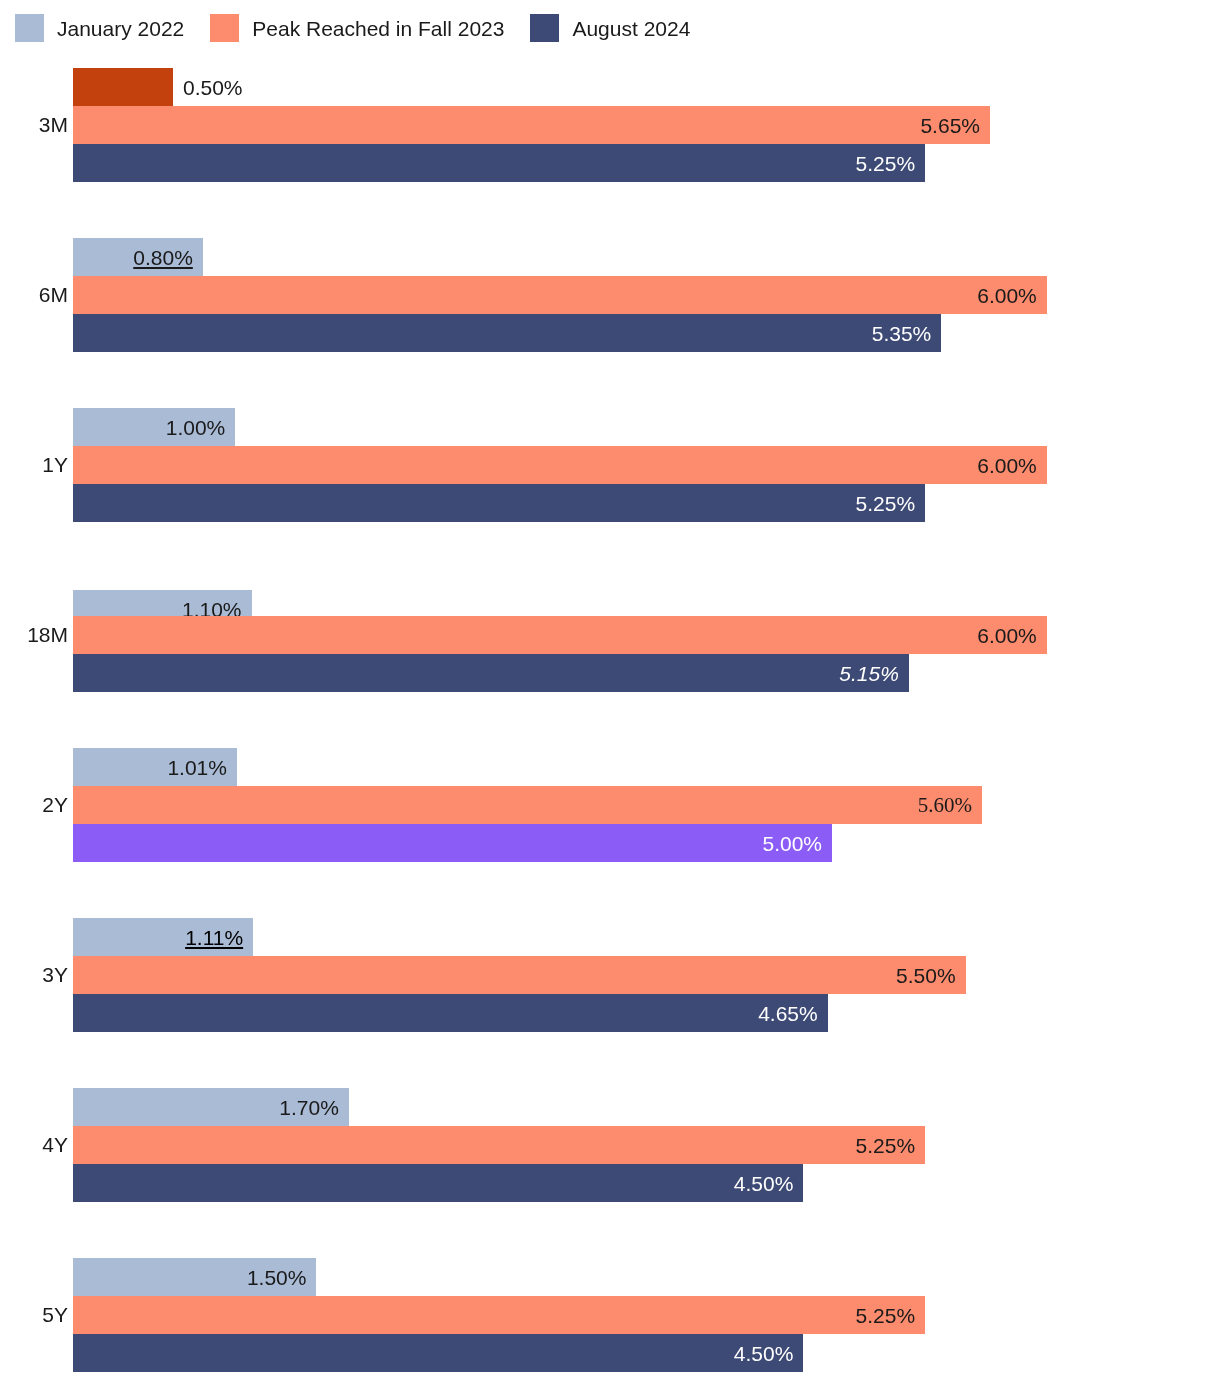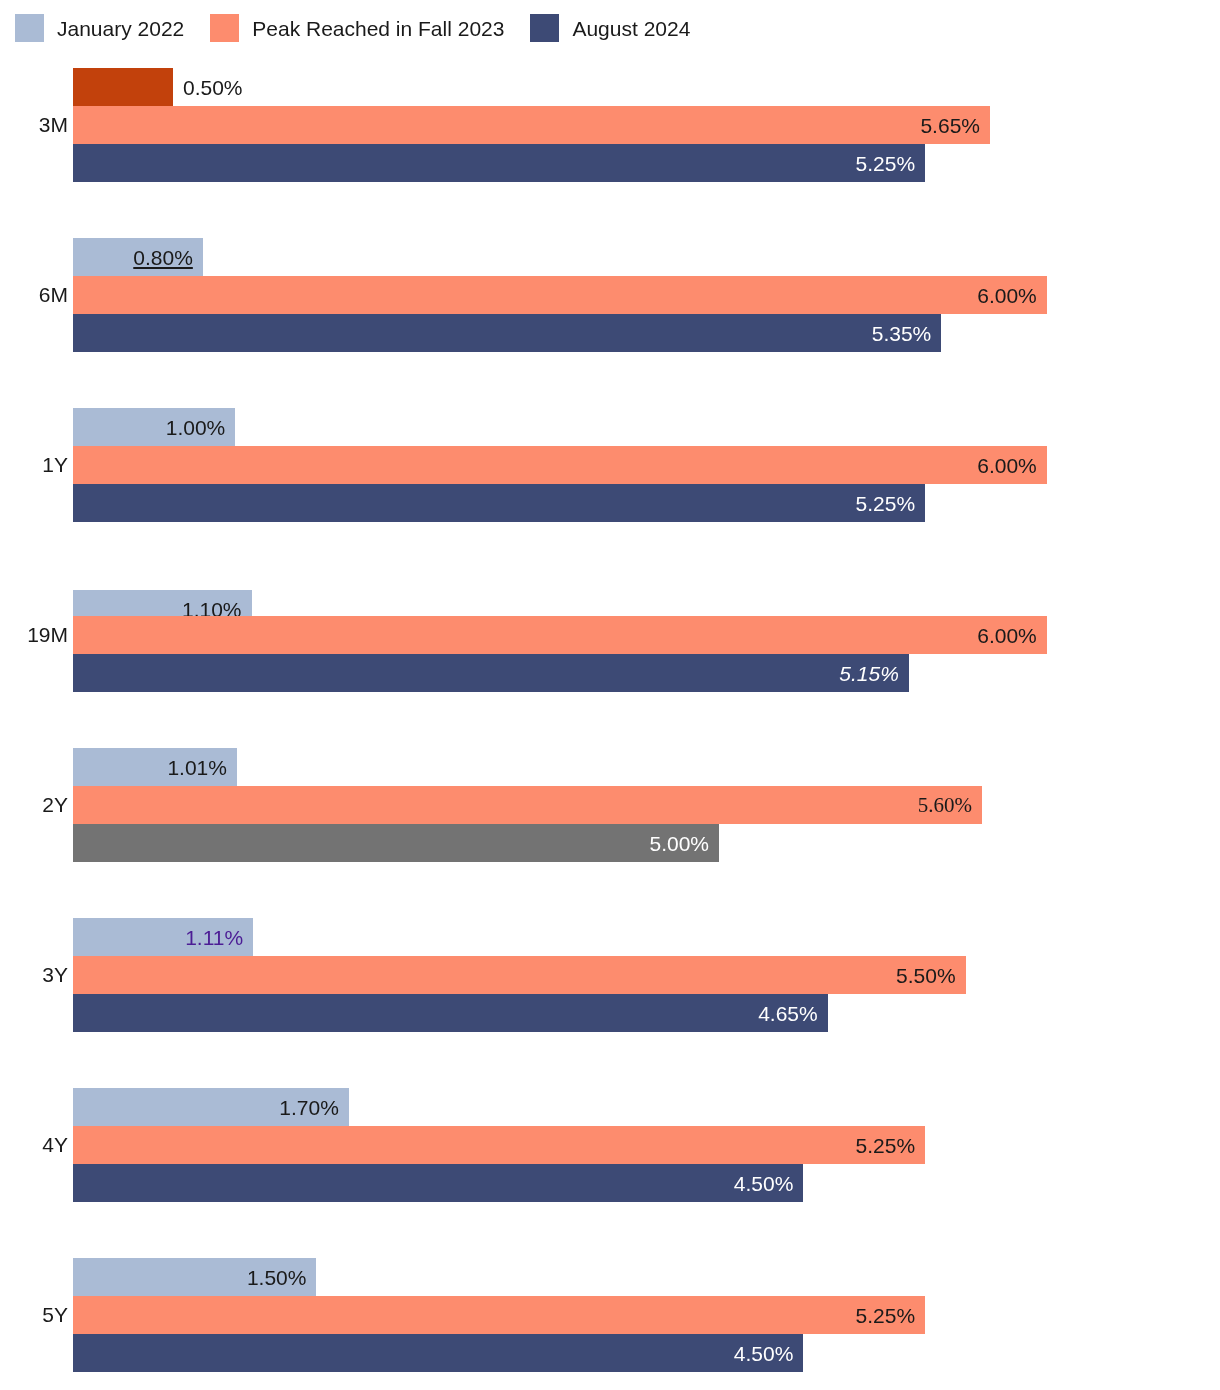--- a/index.html
+++ b/index.html
@@ -168,21 +168,21 @@
           <span class="bar-value inside" style="color: rgb(26, 26, 26);">6.00%</span>
         </div>
       </div>
       <div class="bar-row" style="top: 76px;">
         <div class="bar" style="background: rgb(61, 74, 117); width: 852.075px;">
           <span class="bar-value inside" style="color: rgb(255, 255, 255);">5.25%</span>
         </div>
       </div>
     </div>
     <div class="group" style="top: 578px;">
-      <div class="cat-label">19M</div>
+      <div class="cat-label">18M</div>
       <div class="bar-row" style="top: 12px; padding-left: 44px;">
         <div class="bar" style="background: rgb(170, 187, 213); width: 178.53px;">
           <span class="bar-value inside" style="color: rgb(26, 26, 26);">1.10%</span>
         </div>
       </div>
       <div class="bar-row" style="top: 38px;">
         <div class="bar" style="background: rgb(253, 140, 110); width: 973.8px;">
           <span class="bar-value inside" style="color: rgb(26, 26, 26);">6.00%</span>
         </div>
       </div>
@@ -198,30 +198,30 @@
         <div class="bar" style="background: rgb(170, 187, 213); width: 163.923px;">
           <span class="bar-value inside" style="color: rgb(26, 26, 26);">1.01%</span>
         </div>
       </div>
       <div class="bar-row" style="top: 38px; font-family: Liberation Serif, serif;">
         <div class="bar" style="background: rgb(253, 140, 110); width: 908.88px;">
           <span class="bar-value inside" style="color: rgb(26, 26, 26);">5.60%</span>
         </div>
       </div>
       <div class="bar-row" style="top: 76px;">
-        <div class="bar" style="background: #737373; width: 646px;">
+        <div class="bar" style="background: #8b5cf6; width: 759px;">
           <span class="bar-value inside" style="color: rgb(255, 255, 255);">5.00%</span>
         </div>
       </div>
     </div>
     <div class="group" style="top: 918px;">
       <div class="cat-label">3Y</div>
       <div class="bar-row" style="top: 0px;">
         <div class="bar" style="background: rgb(170, 187, 213); width: 180.153px;">
-          <span class="bar-value inside" style="color: #4c1d95;">1.11%</span>
+          <span class="bar-value inside" style="color: #000000; text-decoration: underline;">1.11%</span>
         </div>
       </div>
       <div class="bar-row" style="top: 38px;">
         <div class="bar" style="background: rgb(253, 140, 110); width: 892.65px;">
           <span class="bar-value inside" style="color: rgb(26, 26, 26);">5.50%</span>
         </div>
       </div>
       <div class="bar-row" style="top: 76px;">
         <div class="bar" style="background: rgb(61, 74, 117); width: 754.695px;">
           <span class="bar-value inside" style="color: rgb(255, 255, 255);">4.65%</span>

